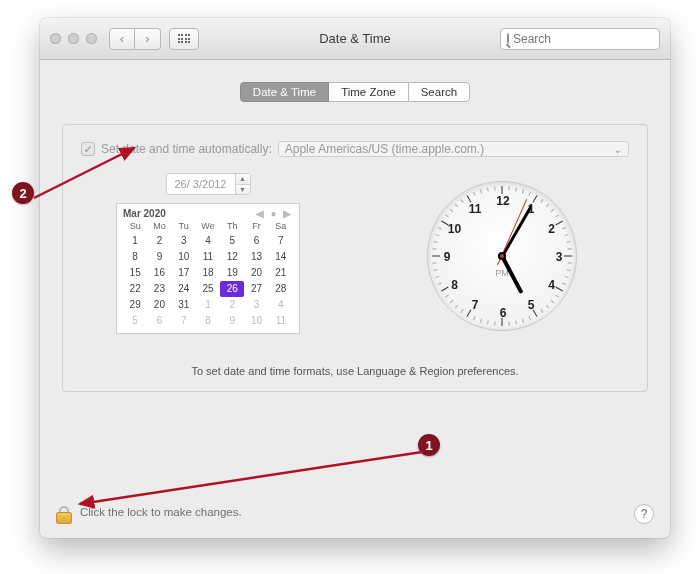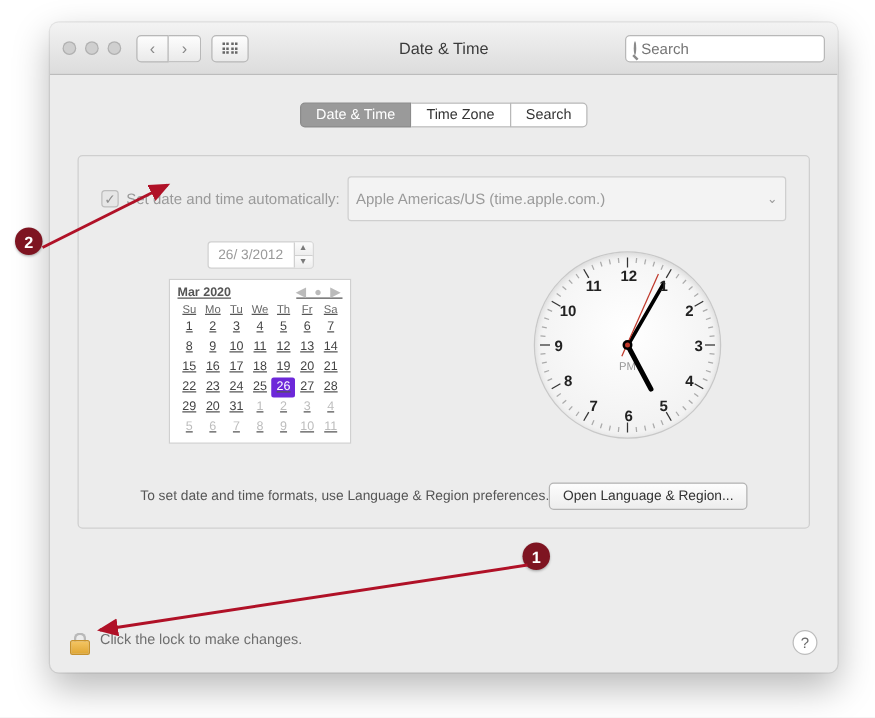--- a/index.html
+++ b/index.html
@@ -71,40 +71,40 @@
   .seg:nth-child(2){border-left:0;border-right:0;}
   .seg:last-child{border-radius:0 4px 4px 0;}
 
   .sectionbox{
     border:1px solid #cfcfcf; border-radius:4px; background:#ececec;
     padding:16px 18px 14px 18px; position:relative;
   }
   .autorow{display:flex;align-items:center;gap:6px;color:#9a9a9a;font-size:12px;}
   .chk{width:14px;height:14px;border:1px solid #bdbdbd;border-radius:3px;background:#e6e6e6;display:flex;align-items:center;justify-content:center;color:#8f8f8f;font-size:11px;}
   .serverbox{
-    flex:1;height:36px;border:1px solid #cfcfcf;border-radius:3px;background:#f3f3f3;
+    flex:1;height:16px;border:1px solid #cfcfcf;border-radius:3px;background:#f3f3f3;
     display:flex;align-items:center;justify-content:space-between;padding:0 6px;color:#9a9a9a;font-size:12px;
   }
   .chev{color:#9a9a9a;font-size:10px;}
 
   .cols{display:flex;gap:40px;margin-top:16px;}
   .col{flex:1;display:flex;flex-direction:column;align-items:center;}
   .field{
     height:22px;border:1px solid #d0d0d0;border-radius:3px;background:#fff;
     display:flex;align-items:center;font-size:11px;color:#9a9a9a;
   }
   .field .val{padding:0 8px;}
   .stepgrp{width:15px;border-left:1px solid #d0d0d0;height:100%;display:flex;flex-direction:column;}
   .step{flex:1;display:flex;align-items:center;justify-content:center;font-size:7px;color:#7a7a7a;background:linear-gradient(#fbfbfb,#eee);}
   .step:first-child{border-bottom:1px solid #d0d0d0;}
 
   
   .cal{
-    margin-top:8px;width:146px;background:#fff;border:1px solid #d0d0d0;
-    padding:4px 6px;font-size:10px;color:#555;text-decoration:underline;
+    margin-top:8px;width:184px;background:#fff;border:1px solid #d0d0d0;
+    padding:4px 6px;font-size:10px;color:#555;
   }
   .calhdr{display:flex;justify-content:space-between;align-items:center;font-weight:600;margin-bottom:2px;}
   .calnav{color:#bbb;font-size:10px;letter-spacing:2px;}
   .calgrid{display:grid;grid-template-columns:repeat(7,1fr);text-align:center;}
   .calgrid .dow{font-size:9px;color:#666;padding-bottom:2px;}
   .calgrid .d{font-size:10px;color:#444;height:16px;line-height:16px;}
   .calgrid .d.off{color:#bdbdbd;}
   .calgrid .d.today{background:#6d28d9;color:#fff;border-radius:2px;}
 
   
@@ -361,21 +361,20 @@
                 <div class="num" style="left: 26.5026px; top: 103px;">8</div>
                 <div class="num" style="left: 19px; top: 75px;">9</div>
                 <div class="num" style="left: 26.5026px; top: 47px;">10</div>
                 <div class="num" style="left: 47px; top: 26.5026px;">11</div>
               </div>
         </div>
       </div>
 
       <div class="footerrow">
         <span>To set date and time formats, use Language &amp; Region preferences.</span>
-        <div class="btn">Open Language &amp; Region...</div>
       </div>
     </div>
 
     <div class="lockbar">
       <div class="lockicon">
         <div class="sh"></div>
             <div class="body"></div>
       </div>
       <span class="locktxt">Click the lock to make changes.</span>
     </div>

